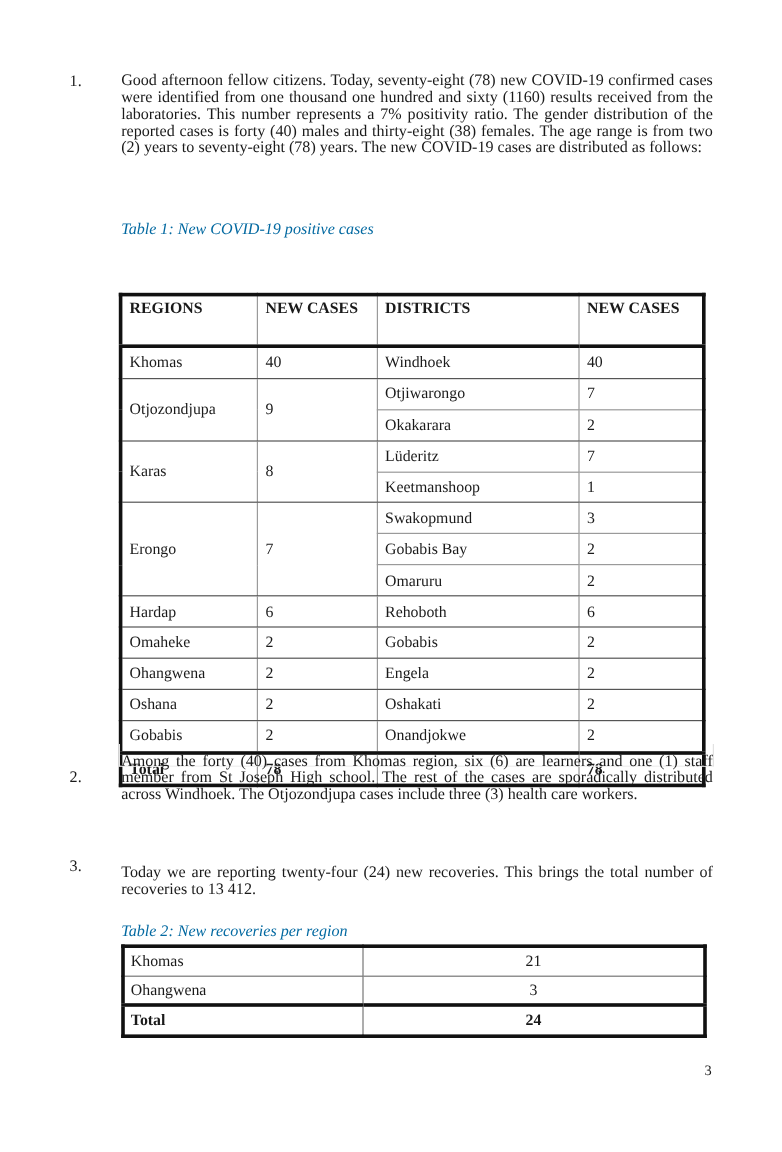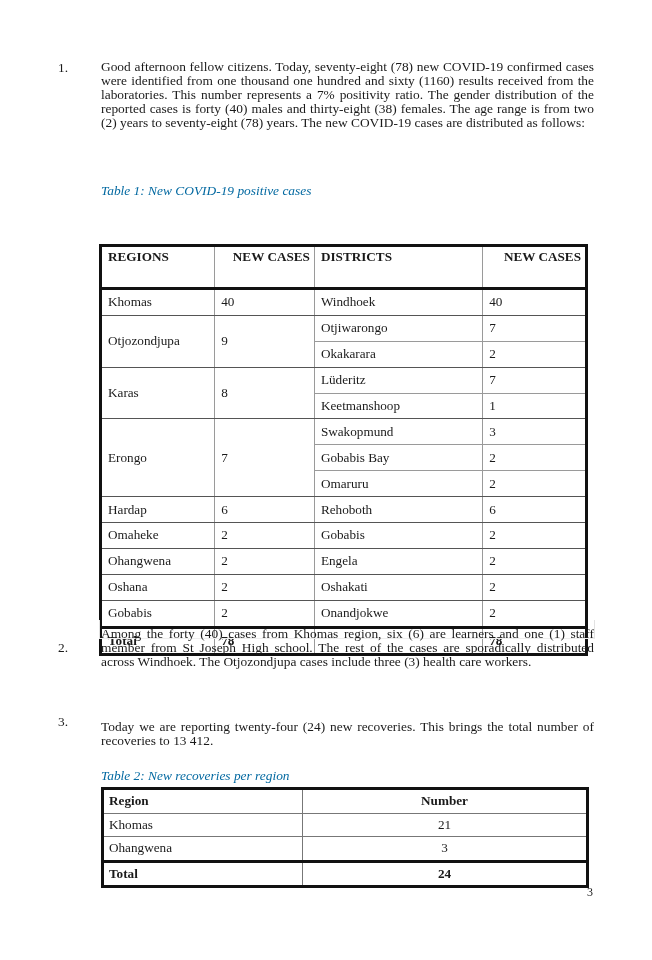--- a/index.html
+++ b/index.html
@@ -5,21 +5,21 @@
   html, body { margin: 0; padding: 0; background: #ffffff; }
   body { width: 652px; height: 960px; position: relative; overflow: hidden;
          font-family: "Liberation Serif", "DejaVu Serif", serif; color: #1a1a1a; font-size: 13.4px; }
   .num { position: absolute; left: 58px; }
   .para { position: absolute; left: 101px; width: 493px; line-height: 14px; text-align: justify; }
   .caption { position: absolute; left: 101px; font-style: italic; color: #0369a1; font-size: 13.4px; }
   table { position: absolute; border-collapse: collapse; }
   #t1 { left: 99px; top: 215px; width: 489px; border: 3px solid #111; margin-top: 29px; }
   #t1 td, #t1 th { border: 1px solid #9a9a9a; padding: 0 6px; height: 24.9px; font-size: 13.2px; }
   #t1 th { height: 38px; vertical-align: top; padding-top: 2px; font-weight: bold; text-align: left; border-bottom: 3px solid #111; }
-  #t1 th.c { text-align: right; padding-right: 4px; }
+  #t1 th.c { text-align: left; padding-right: 4px; }
   #t1 td.c { text-align: left; }
   #t1 tr.total td { border-top: 3px solid #111; font-weight: bold; height: 24px; }
   #t1 col.c1 { width: 110px; } #t1 col.c2 { width: 96px; } #t1 col.c3 { width: 162px; } #t1 col.c4 { width: 100px; }
   #t1 td.rowsep { border-bottom: 1px solid #555; }
   #t2 { left: 101px; top: 787px; width: 488px; border: 3px solid #111; }
   #t2 td { border: 1px solid #777; padding: 0 5px; height: 22.5px; font-size: 13.2px; }
   #t2 td.c { text-align: center; }
   #t2 tr.head td { font-weight: bold; }
   #t2 tr.total td { border-top: 3px solid #111; font-weight: bold; }
   #t2 col.c1 { width: 200px; }
@@ -140,24 +140,20 @@
 <div class="para" style="top:720px">Today we are reporting twenty-four (24) new recoveries.  This brings the total number of recoveries to 13 412.</div>
 
 <div class="caption" style="top:768px">Table 2: New recoveries per region</div>
 
 <table id="t2">
   <colgroup>
       <col class="c1">
       <col>
     </colgroup>
   <tbody>
-      <tr class="head">
-    <td>Region</td>
-    <td class="c">Number</td>
-  </tr>
   <tr>
     <td>Khomas</td>
     <td class="c">21</td>
   </tr>
   <tr>
     <td>Ohangwena</td>
     <td class="c">3</td>
   </tr>
   <tr class="total">
     <td>Total</td>

